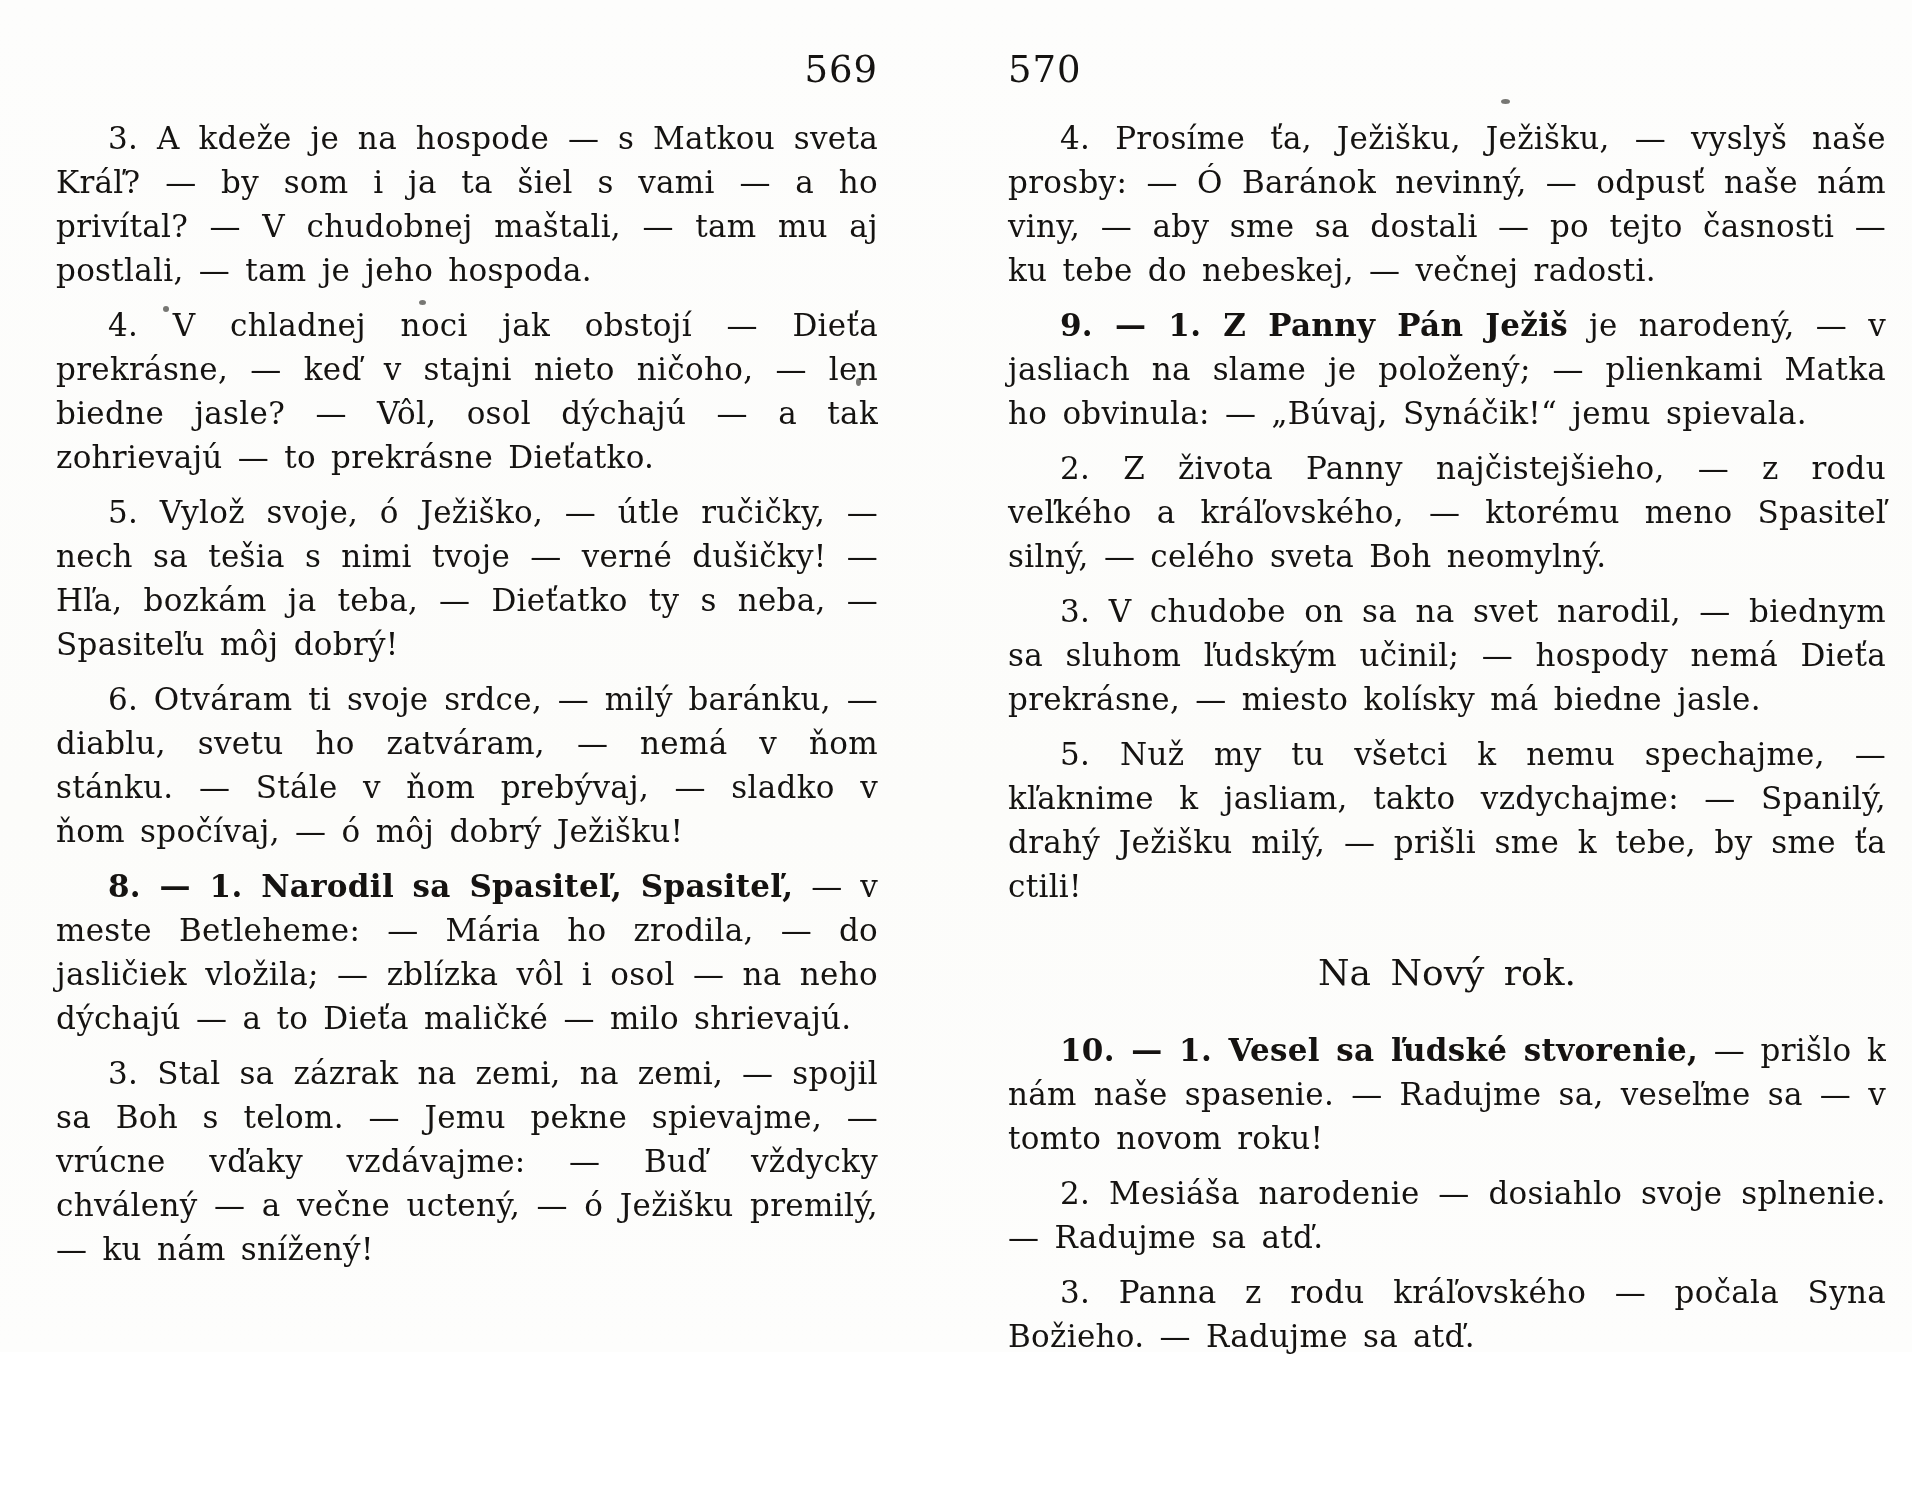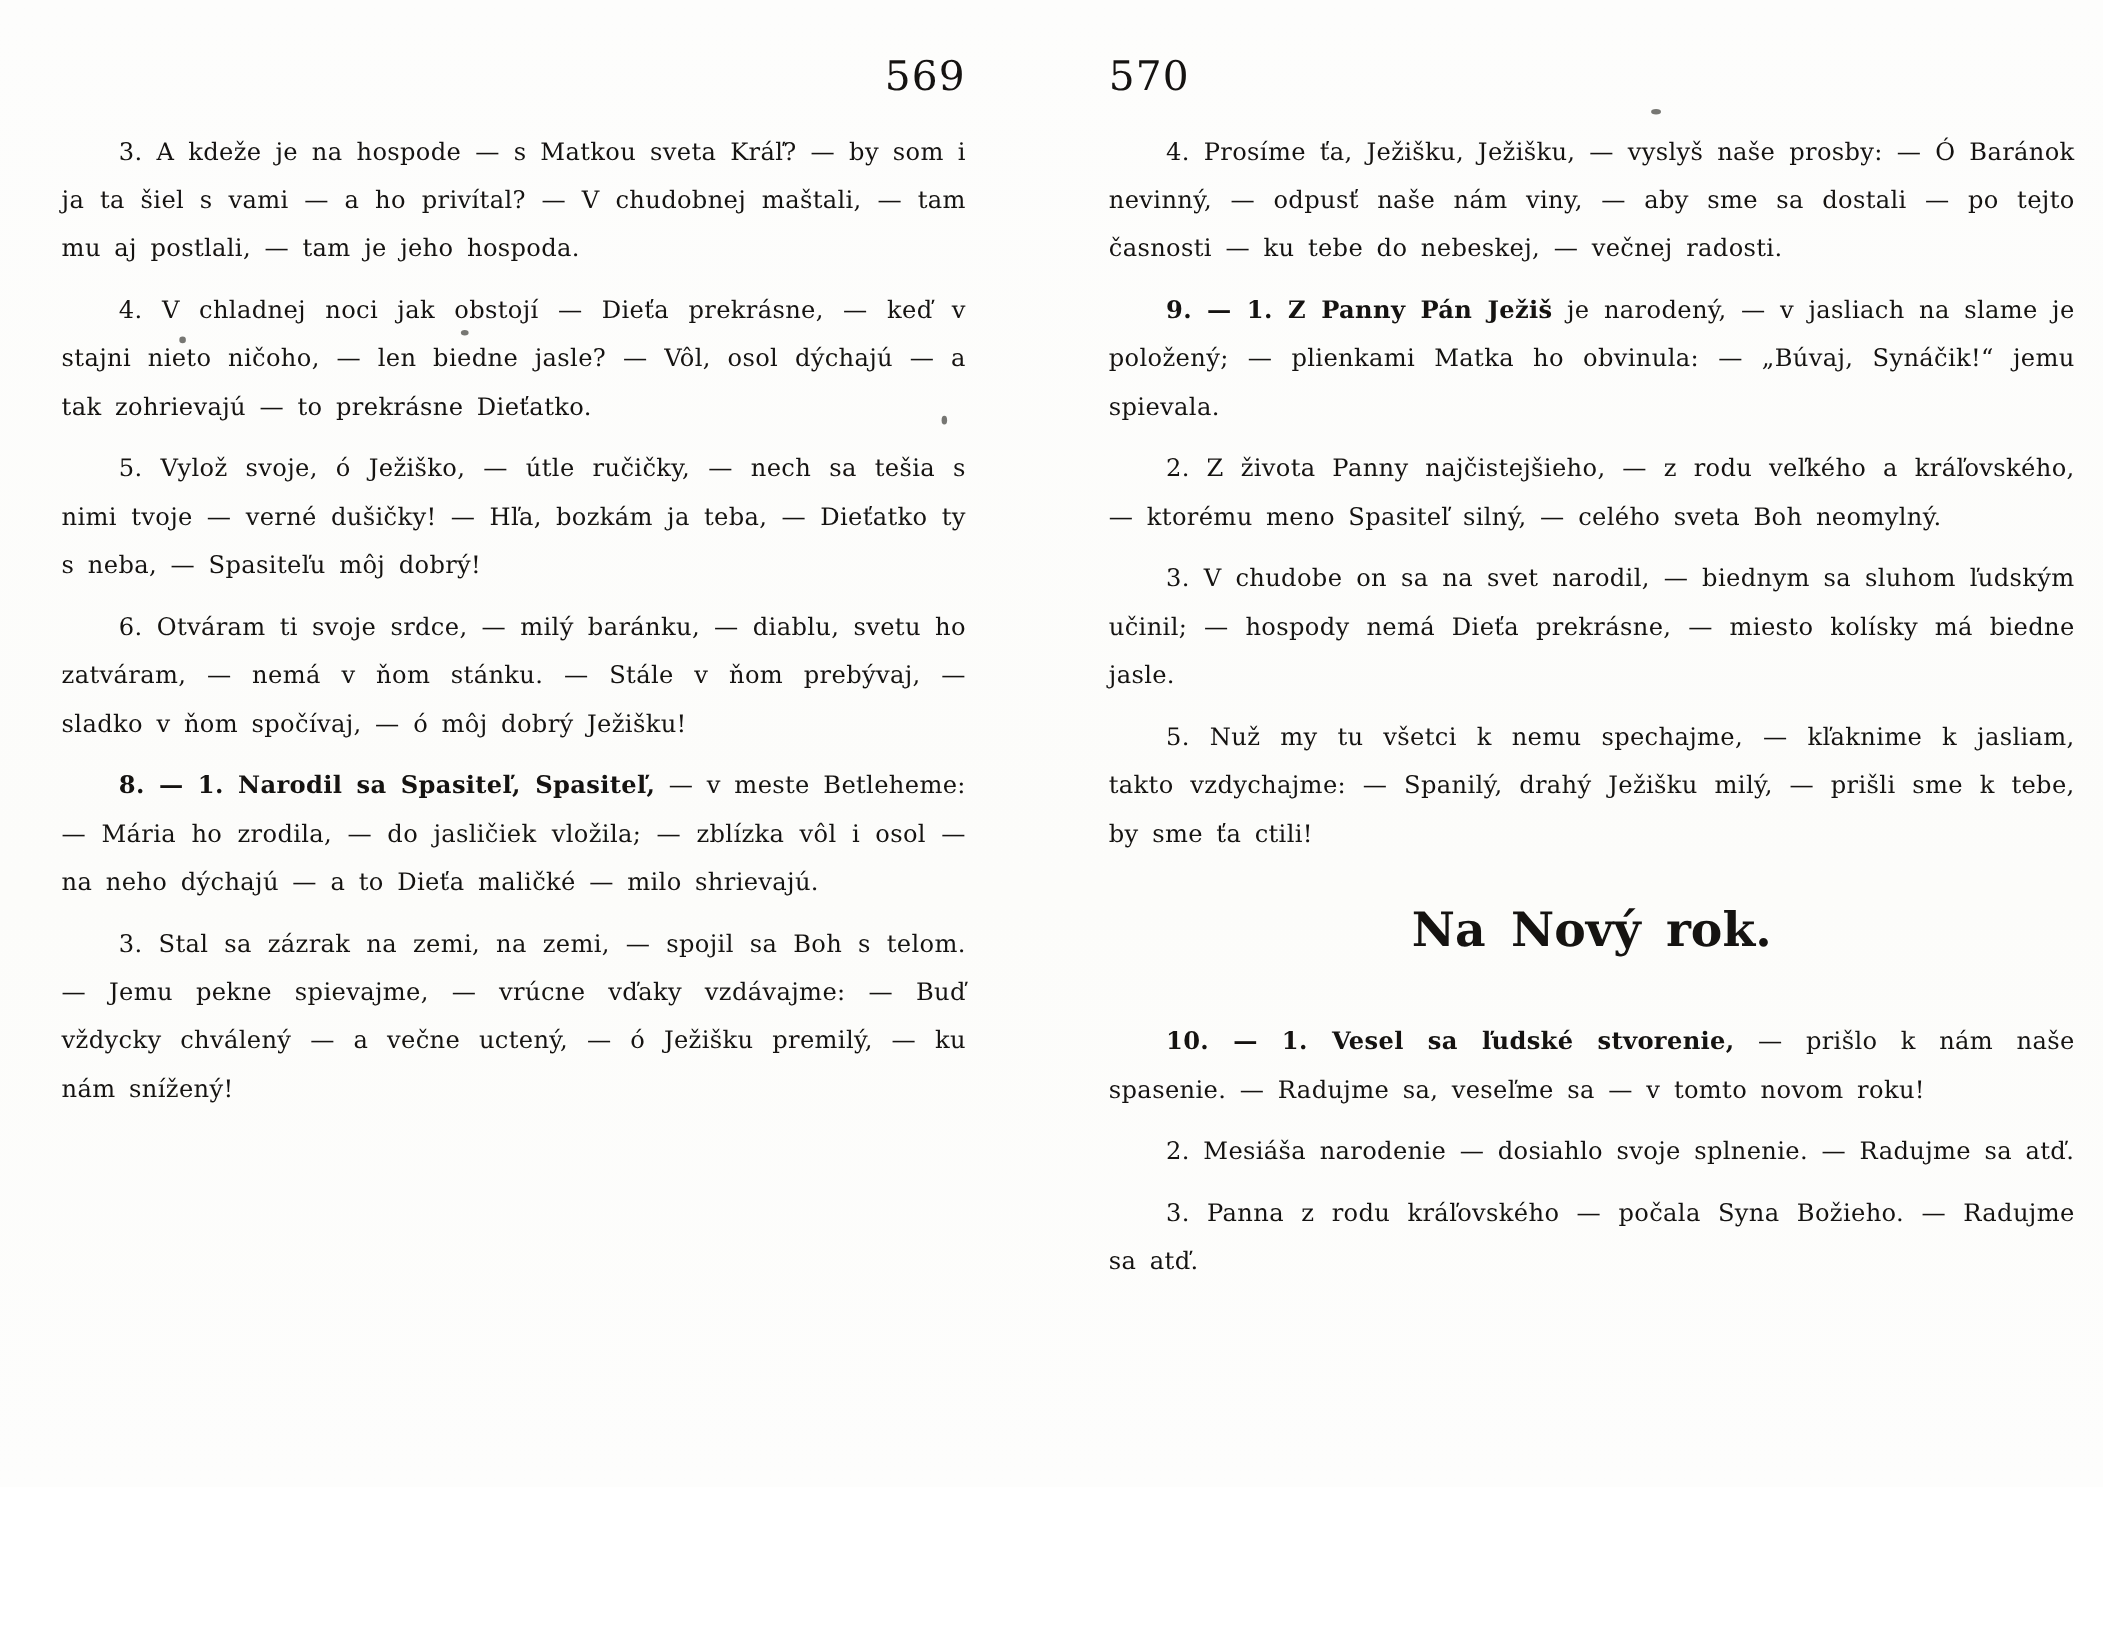--- a/index.html
+++ b/index.html
@@ -29,34 +29,34 @@
   .pagenum-right { left: 1008px; width: 878px; text-align: left; }
   .col {
     position: absolute;
     top: 116px;
     text-align: justify;
   }
   .col-left  { left: 56px;  width: 822px; }
   .col-right { left: 1008px; width: 878px; }
   p.para {
     margin: 0 0 11px 0;
-    font-size: 22px;
+    font-size: 31px;
     line-height: 44px;
     text-indent: 52px;
     word-spacing: 5px;
     letter-spacing: 0.3px;
   }
   p.para b.lead { font-weight: bold; }
   h2.heading {
-    font-size: 43px;
+    font-size: 36px;
     line-height: 46px;
-    font-weight: bold;
+    font-weight: normal;
     text-align: center;
     text-indent: 0;
-    margin: 42px 0 56px 0;
+    margin: 42px 0 32px 0;
     word-spacing: 8px;
   }
   .speck {
     position: absolute;
     background: #4a4a46;
     border-radius: 50%;
     opacity: 0.75;
   }
 </style>
 </head>

